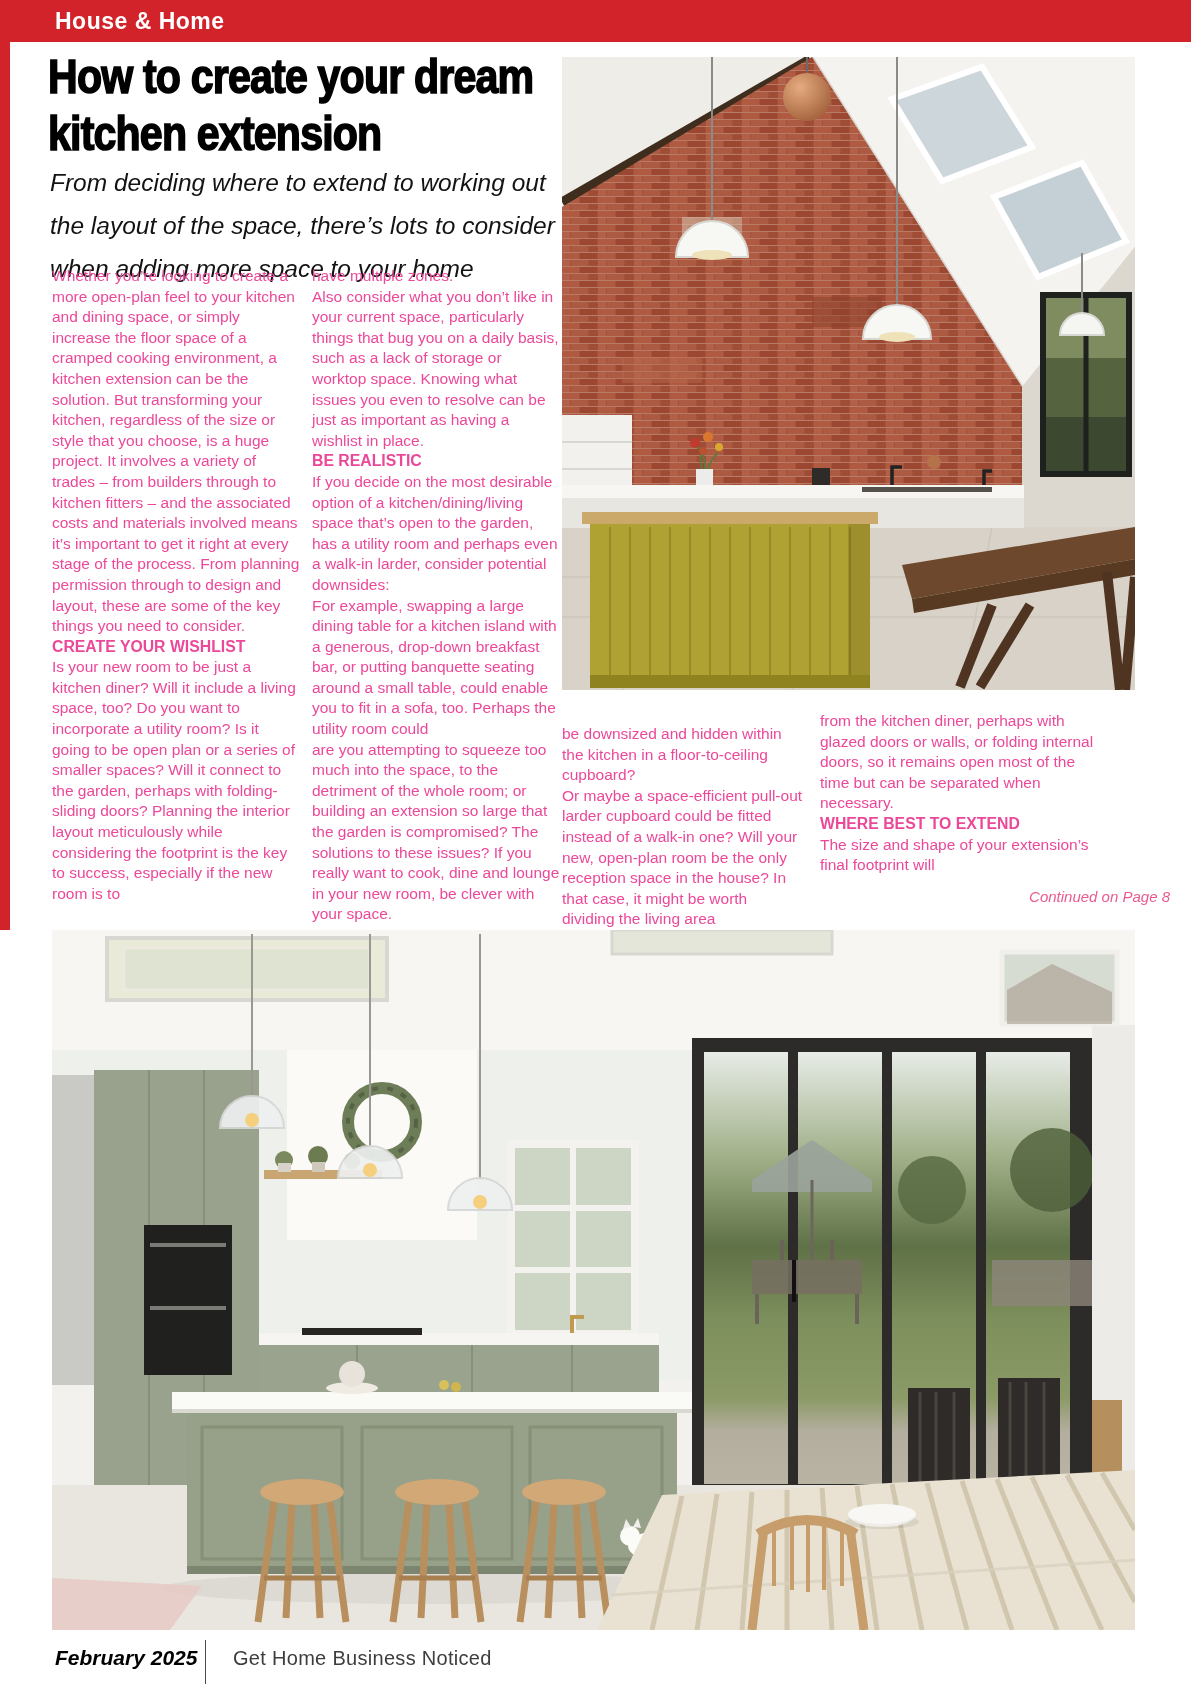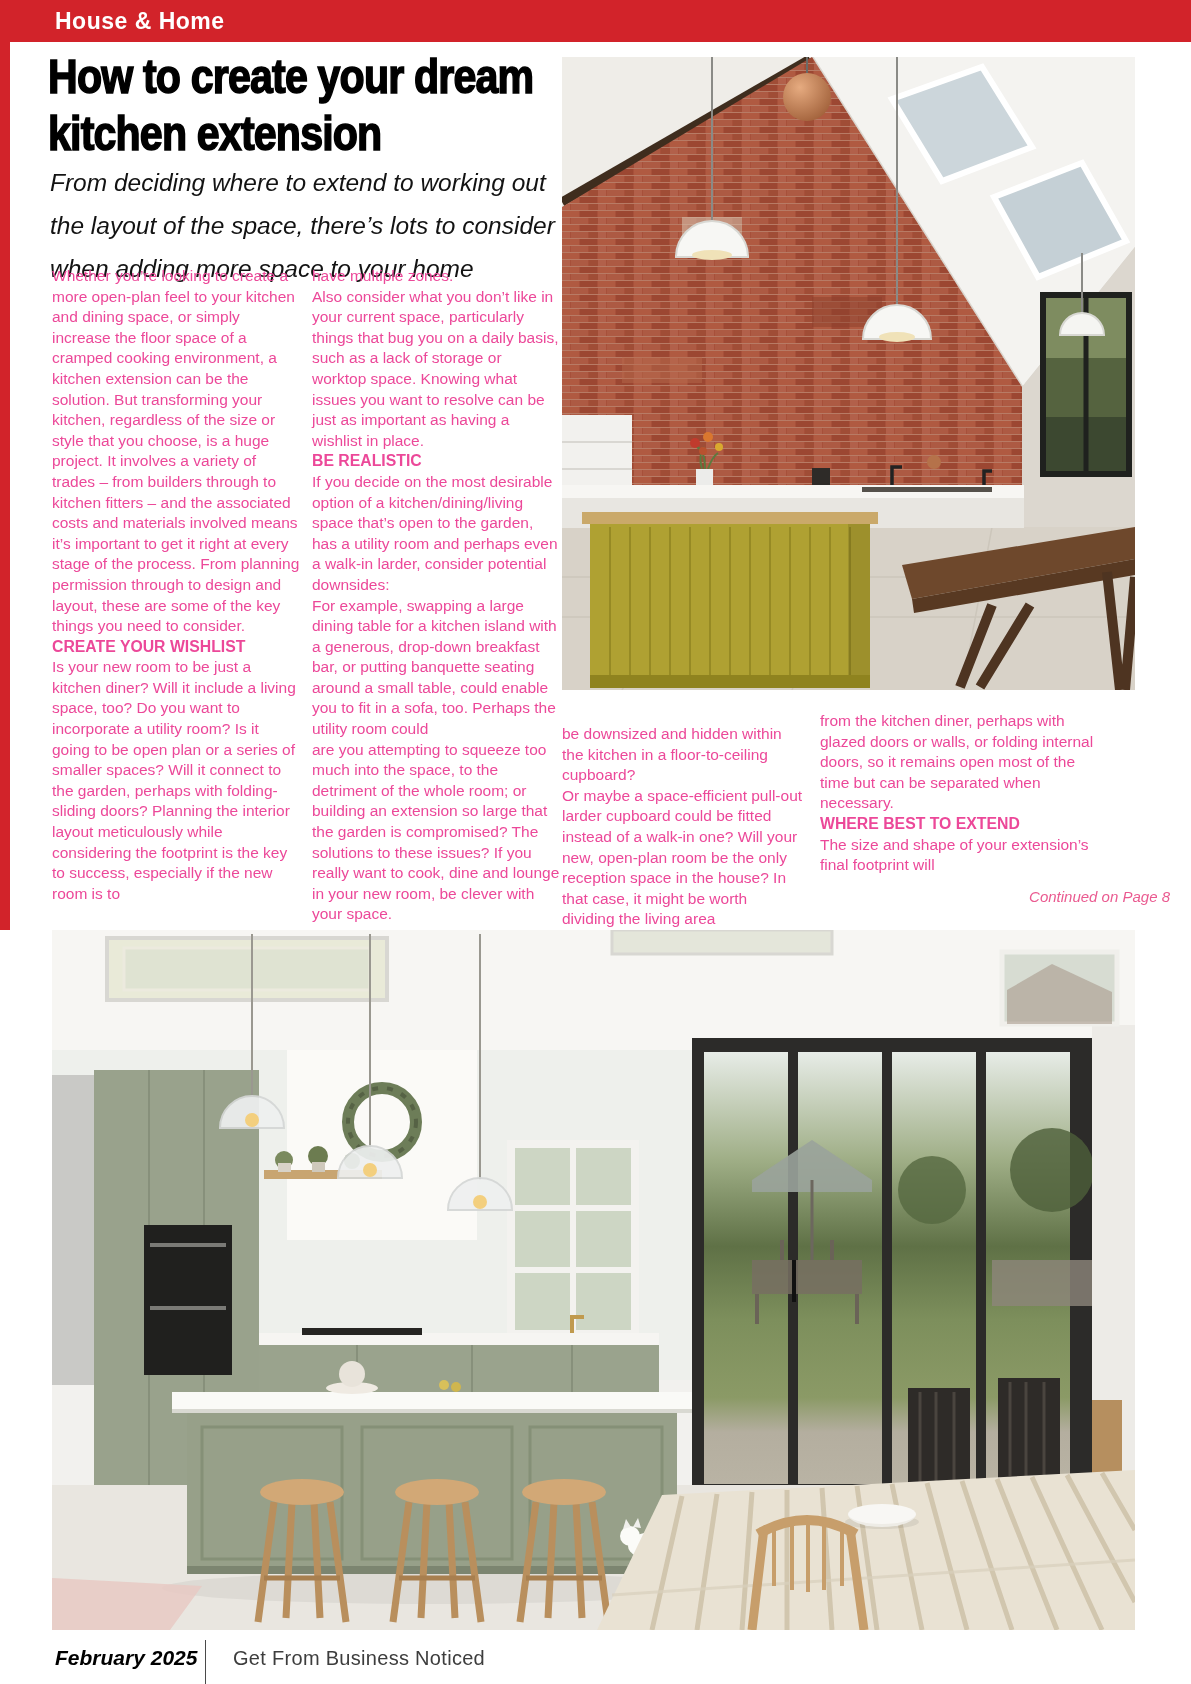--- a/index.html
+++ b/index.html
@@ -59,21 +59,21 @@
   </div>
   <div class="standfirst">From deciding where to extend to working out the layout of the space, there’s lots to consider when adding more space to your home</div>
 
   <div class="col col1">
     <p>Whether you’re looking to create a more open-plan feel to your kitchen and dining space, or simply increase the floor space of a cramped cooking environment, a kitchen extension can be the solution. But transforming your kitchen, regardless of the size or style that you choose, is a huge project. It involves a variety of trades – from builders through to kitchen fitters – and the associated costs and materials involved means it’s important to get it right at every stage of the process. From planning permission through to design and layout, these are some of the key things you need to consider.</p>
     <p class="subhead">CREATE YOUR WISHLIST</p>
     <p>Is your new room to be just a kitchen diner? Will it include a living space, too? Do you want to incorporate a utility room? Is it going to be open plan or a series of smaller spaces? Will it connect to the garden, perhaps with folding-sliding doors? Planning the interior layout meticulously while considering the footprint is the key to success, especially if the new room is to</p>
   </div>
   <div class="col col2">
     <p>have multiple zones.</p>
-    <p>Also consider what you don’t like in your current space, particularly things that bug you on a daily basis, such as a lack of storage or worktop space. Knowing what issues you want to resolve can be just as important as having a wishlist in place.</p>
+    <p>Also consider what you don’t like in your current space, particularly things that bug you on a daily basis, such as a lack of storage or worktop space. Knowing what issues you even to resolve can be just as important as having a wishlist in place.</p>
     <p class="subhead">BE REALISTIC</p>
     <p>If you decide on the most desirable option of a kitchen/dining/living space that’s open to the garden, has a utility room and perhaps even a walk-in larder, consider potential downsides:</p>
     <p>For example, swapping a large dining table for a kitchen island with a generous, drop-down breakfast bar, or putting banquette seating around a small table, could enable you to fit in a sofa, too. Perhaps the utility room could</p>
     <p>are you attempting to squeeze too much into the space, to the detriment of the whole room; or building an extension so large that the garden is compromised? The solutions to these issues? If you really want to cook, dine and lounge in your new room, be clever with your space.</p>
   </div>
 
   <span class="photo photo-top" role="img" aria-label="Kitchen extension with exposed brick gable wall, skylights, pendant lights and an olive-green island">
     <svg width="573" height="633" viewBox="0 0 573 633" xmlns="http://www.w3.org/2000/svg">
       <defs>
         <pattern id="bk" width="36" height="14" patternUnits="userSpaceOnUse">
@@ -293,15 +293,15 @@
       <path d="M286,248 a32,32 0 0 1 64,0 z" fill="#eef0f0" opacity=".92" stroke="#d5d7d6" stroke-width="2"></path>
       <circle cx="318" cy="240" r="7" fill="#f3cf7e"></circle>
       <line x1="428" y1="4" x2="428" y2="250" stroke="#9a9890" stroke-width="2"></line>
       <path d="M396,280 a32,32 0 0 1 64,0 z" fill="#eef0f0" opacity=".92" stroke="#d5d7d6" stroke-width="2"></path>
       <circle cx="428" cy="272" r="7" fill="#f3cf7e"></circle>
     </svg>
   </span>
 
   <div class="footer-date">February 2025</div>
   <div class="footer-divider"></div>
-  <div class="footer-tagline">Get From Business Noticed</div>
+  <div class="footer-tagline">Get Home Business Noticed</div>
 
 </div>
 
 </body></html>

